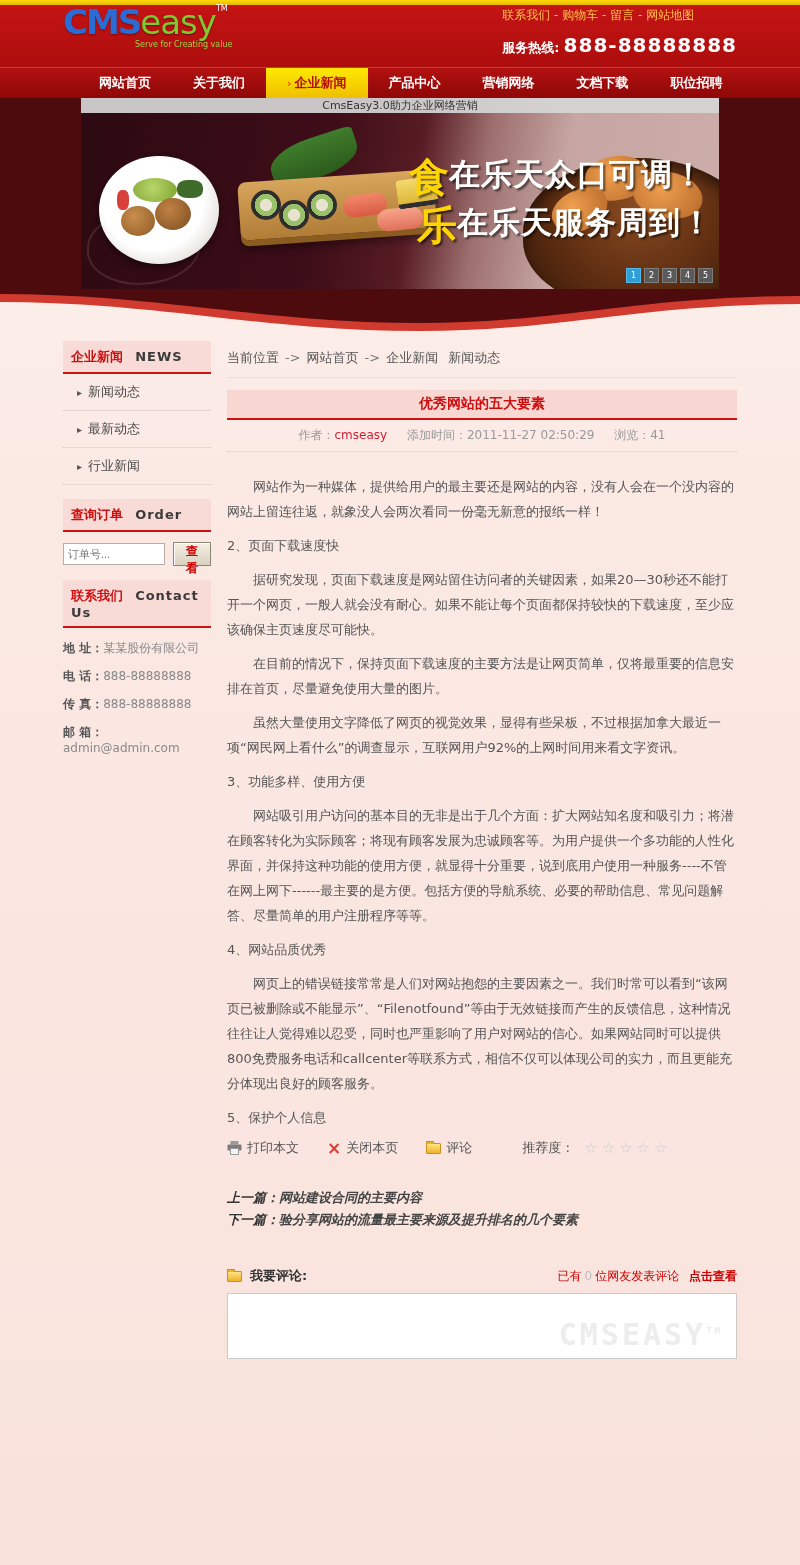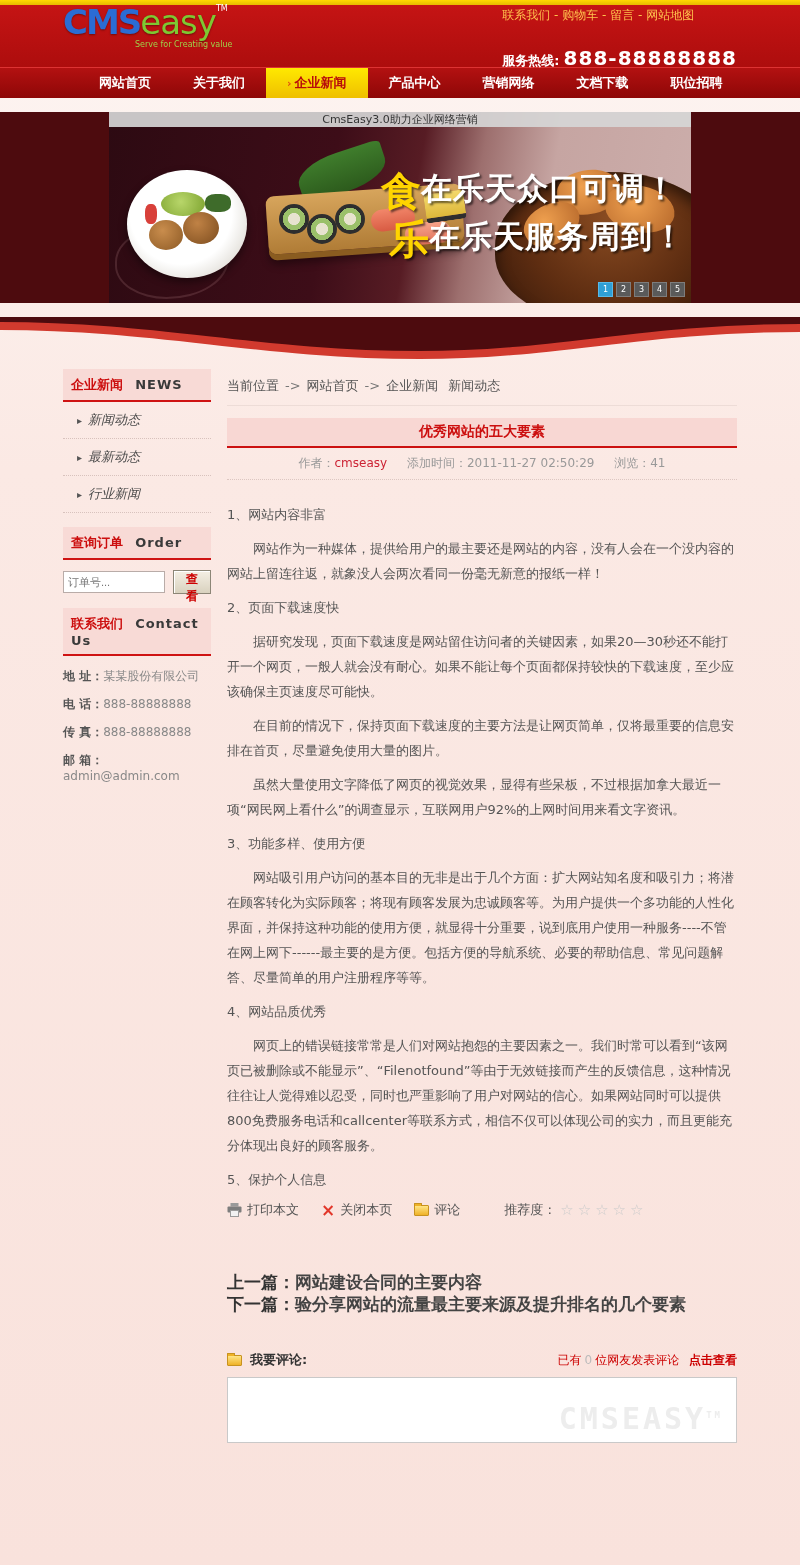--- a/index.html
+++ b/index.html
@@ -18,35 +18,35 @@
   .header .inner{display:flex;align-items:flex-start;justify-content:space-between;padding-top:0;}
   .logo{line-height:1;}
   .logo .cms{font-size:34px;font-weight:bold;color:#2b6cd4;letter-spacing:-2px;text-shadow:0 1px 2px rgba(0,0,0,.4);}
   .logo .easy{font-size:34px;color:#7ec832;letter-spacing:-1px;text-shadow:0 1px 2px rgba(0,0,0,.4);}
   .logo .tm{font-size:8px;color:#fff;vertical-align:top;}
   .logo .tagline{font-size:8px;color:#9fd14a;margin:2px 0 0 72px;}
   .header-right{text-align:left;padding-top:2px;}
   .toplinks{font-size:12px;color:#ffc24d;}
   .toplink{color:#ffc24d;}
   .toplink + .toplink::before{content:" - ";color:#ffc24d;}
-  .hotline{margin-top:22px;color:#fff;}
+  .hotline{margin-top:9px;color:#fff;}
   .hl-label{font-size:13px;font-weight:bold;color:#fff;}
   .hl-num{font-size:20px;font-weight:bold;letter-spacing:1px;color:#fff;}
 
   
   .navbar{height:30px;background:linear-gradient(#b31111,#8e0707);border-top:1px solid #d33;}
   .nav-items{display:flex;padding-left:30px;}
   .nav-item{display:flex;align-items:center;height:30px;padding:0 21px;color:#fff;font-size:13px;font-weight:bold;}
   .nav-item .nav-caret{display:none;color:#e05010;font-size:11px;margin-right:3px;}
   .nav-item.active{background:linear-gradient(#ffe900,#efbf00);color:#b80b0b;}
   .nav-item.active .nav-caret{display:inline;}
 
   
   .banner-wrap{background:#4d0b0e;}
-  .banner{width:582px;height:191px;margin:14px auto;position:relative;overflow:hidden;
+  .banner{width:638px;height:191px;margin:0 auto;position:relative;overflow:hidden;
     background:linear-gradient(100deg,#2d0a12 0%,#3d0d18 38%,#571c24 52%,#9d6f6e 62%,#c6a5a2 74%,#ccaeab 100%);}
   .banner-strip{position:absolute;top:0;left:0;right:0;height:15px;background:rgba(214,214,214,.92);
     color:#333;font-size:11px;text-align:center;line-height:15px;}
   .b-plate{position:absolute;left:18px;top:58px;width:120px;height:108px;border-radius:50%;
     background:radial-gradient(circle at 45% 40%,#ffffff 55%,#e3e0da 78%,#cfcbc2 100%);box-shadow:0 4px 8px rgba(0,0,0,.45);}
   .b-croq1{position:absolute;left:40px;top:108px;width:34px;height:30px;border-radius:50%;background:radial-gradient(circle at 40% 35%,#c98d4d,#8d5a25);}
   .b-croq2{position:absolute;left:74px;top:100px;width:36px;height:32px;border-radius:50%;background:radial-gradient(circle at 40% 35%,#c08245,#7c4c1e);}
   .b-salad{position:absolute;left:52px;top:80px;width:44px;height:24px;border-radius:50%;background:radial-gradient(circle at 45% 40%,#b8d66a,#7ca22e);}
   .b-garnish{position:absolute;left:96px;top:82px;width:26px;height:18px;border-radius:40%;background:#3e6b2a;}
   .b-tomato{position:absolute;left:36px;top:92px;width:12px;height:20px;border-radius:40%;background:#d8403a;}
@@ -78,21 +78,21 @@
   
   .wave{display:block;width:800px;height:46px;}
 
   
   .content{width:674px;margin:0 auto;display:flex;gap:16px;padding-top:6px;}
   .sidebar{width:148px;flex:none;}
   .sb-head{background:#f8dad6;border-bottom:2px solid #cf1313;padding:7px 8px 6px;}
   .sb-cn{color:#cc0f0f;font-weight:bold;font-size:13px;margin-right:8px;}
   .sb-en{color:#3a3a3a;font-weight:bold;font-size:13px;letter-spacing:1px;}
   .sb-menu{list-style:none;margin:0 0 14px;padding:0;}
-  .sb-item{padding:9px 0 9px 14px;border-bottom:1px dotted #d8c2bd;color:#4a4a4a;font-size:13px;cursor:pointer;font-style:italic;}
+  .sb-item{padding:9px 0 9px 14px;border-bottom:1px dotted #d8c2bd;color:#4a4a4a;font-size:13px;cursor:pointer;}
   .sb-item .tri{color:#555;font-size:10px;margin-right:6px;}
   .order-row{display:flex;align-items:center;gap:8px;padding:10px 0 14px;}
   .order-input{width:92px;height:20px;border:1px solid #b9aca8;background:#fff;font-size:11px;color:#999;padding:0 4px;}
   .order-btn{height:24px;padding:0 10px;background:linear-gradient(#f4efe4,#d9d2bf);border:1px solid #8c8677;
     color:#c00;font-weight:bold;font-size:12px;cursor:pointer;box-shadow:1px 1px 0 #fff inset;}
   .contact{padding:12px 0;}
   .contact-row{margin-bottom:11px;font-size:12px;}
   .c-label{font-weight:bold;color:#555;}
   .c-value{color:#888;}
 
@@ -105,32 +105,32 @@
   .art-title{margin-top:12px;background:#f8d7d3;border-bottom:2px solid #cc1111;
     text-align:center;padding:5px 0;color:#cc0f0f;font-size:14px;font-weight:bold;}
   .art-meta{text-align:center;padding:7px 0;border-bottom:1px dotted #dcc6c1;color:#999;font-size:12px;}
   .art-meta .author{color:#c23;}
   .art-meta .seg{margin:0 8px;}
 
   .art-body{min-height:650px;padding-top:22px;line-height:25px;color:#555;}
   .blk{margin:0 0 9px;}
   .blk.p{text-indent:2em;}
 
-  .actions{display:flex;align-items:center;gap:4px;color:#555;font-size:13px;}
+  .actions{display:flex;align-items:center;gap:10px;color:#555;font-size:13px;}
   .act{display:flex;align-items:center;gap:5px;margin-right:18px;}
   .act a{color:#555;}
   .close-x{color:#e2372a;font-weight:bold;font-size:17px;line-height:1;}
   .folder{display:inline-block;width:13px;height:9px;background:linear-gradient(#ffe486,#efb227);
     border:1px solid #c8921f;border-radius:1px;position:relative;vertical-align:middle;}
   .folder::before{content:"";position:absolute;top:-3px;left:-1px;width:6px;height:2px;
     background:#efb227;border:1px solid #c8921f;border-bottom:none;border-radius:1px 1px 0 0;}
   .rating-label{margin-left:22px;color:#555;}
   .stars{color:#ccc;font-size:15px;letter-spacing:4px;}
 
-  .prevnext{margin-top:52px;font-size:17px;line-height:22px;}
+  .prevnext{margin-top:30px;font-size:13px;line-height:22px;font-style:italic;}
   .pn-label{font-weight:bold;color:#333;}
   .pn-link{color:#444;font-weight:bold;}
 
   .cform{margin-top:36px;}
   .cform-head{display:flex;align-items:center;margin-bottom:8px;}
   .cform-title{font-weight:bold;color:#333;margin-left:8px;}
   .cform-stats{margin-left:auto;font-size:12px;color:#c00;}
   .cform-stats .cnt{color:#bbb;margin:0 3px;}
   .cform-stats .view-link{font-weight:bold;color:#c00;margin-left:6px;}
   .ta-wrap{position:relative;}
@@ -303,21 +303,20 @@
     <div class="art-title">优秀网站的五大要素</div>
 
     <div class="art-meta">
       <span>作者：</span><a class="author">cmseasy</a><span class="seg"></span>
       <span>添加时间：</span><span>2011-11-27 02:50:29</span><span class="seg"></span>
       <span>浏览：</span><span>41</span>
     </div>
 
     <div class="art-body">
 
-    <div class="blk">1、网站内容非富</div>
         <div class="blk p">网站作为一种媒体，提供给用户的最主要还是网站的内容，没有人会在一个没内容的网站上留连往返，就象没人会两次看同一份毫无新意的报纸一样！</div>
         <div class="blk">2、页面下载速度快</div>
         <div class="blk p">据研究发现，页面下载速度是网站留住访问者的关键因素，如果20—30秒还不能打开一个网页，一般人就会没有耐心。如果不能让每个页面都保持较快的下载速度，至少应该确保主页速度尽可能快。</div>
         <div class="blk p">在目前的情况下，保持页面下载速度的主要方法是让网页简单，仅将最重要的信息安排在首页，尽量避免使用大量的图片。</div>
         <div class="blk p">虽然大量使用文字降低了网页的视觉效果，显得有些呆板，不过根据加拿大最近一项“网民网上看什么”的调查显示，互联网用户92%的上网时间用来看文字资讯。</div>
         <div class="blk">3、功能多样、使用方便</div>
         <div class="blk p">网站吸引用户访问的基本目的无非是出于几个方面：扩大网站知名度和吸引力；将潜在顾客转化为实际顾客；将现有顾客发展为忠诚顾客等。为用户提供一个多功能的人性化界面，并保持这种功能的使用方便，就显得十分重要，说到底用户使用一种服务----不管在网上网下------最主要的是方便。包括方便的导航系统、必要的帮助信息、常见问题解答、尽量简单的用户注册程序等等。</div>
         <div class="blk">4、网站品质优秀</div>
         <div class="blk p">网页上的错误链接常常是人们对网站抱怨的主要因素之一。我们时常可以看到“该网页已被删除或不能显示”、“Filenotfound”等由于无效链接而产生的反馈信息，这种情况往往让人觉得难以忍受，同时也严重影响了用户对网站的信心。如果网站同时可以提供800免费服务电话和callcenter等联系方式，相信不仅可以体现公司的实力，而且更能充分体现出良好的顾客服务。</div>
         <div class="blk">5、保护个人信息</div>

